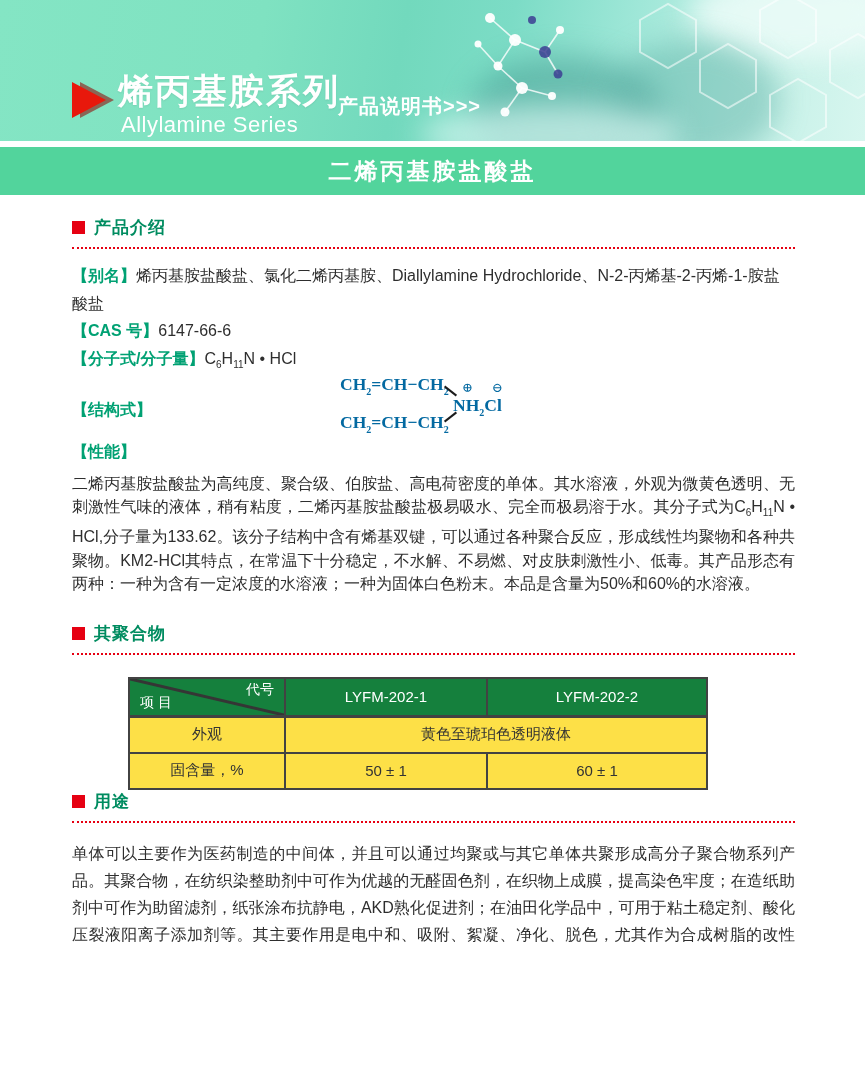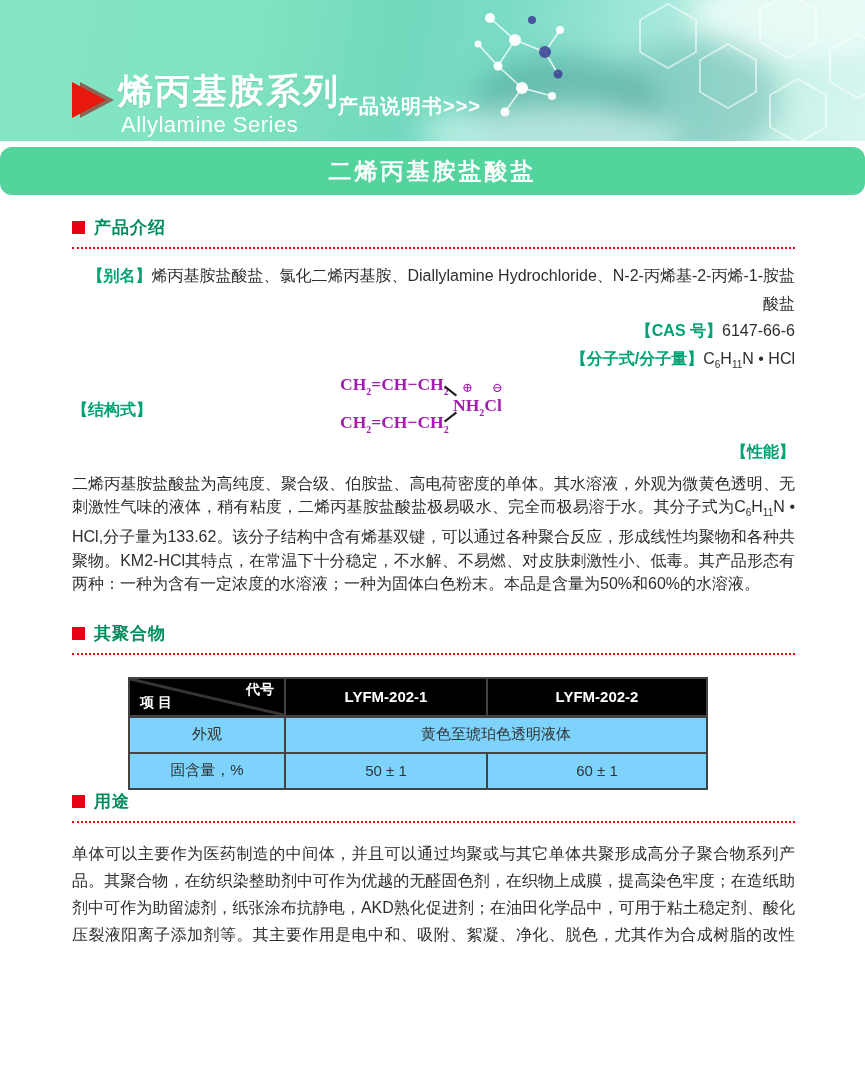--- a/index.html
+++ b/index.html
@@ -19,69 +19,69 @@
   .banner-photo{position:absolute;inset:0;pointer-events:none;}
   .blob{position:absolute;border-radius:50%;filter:blur(14px);}
   .hand1{left:470px;top:55px;width:190px;height:110px;background:rgba(72,160,150,.55);}
   .hand2{left:610px;top:40px;width:170px;height:120px;background:rgba(90,175,165,.45);}
   .sleeve{left:690px;top:-30px;width:220px;height:90px;background:rgba(236,251,248,.85);}
   .keyboard{left:420px;top:105px;width:260px;height:60px;background:rgba(220,248,242,.65);}
   .banner-deco{position:absolute;inset:0;}
   .bar-sep{height:6px;background:#ffffff;}
   .titlebar{
     height:48px;background:#52d49c;
-    display:flex;align-items:center;justify-content:center;border-radius:12px;
+    display:flex;align-items:center;justify-content:center;
   }
   .titlebar span{color:#ffffff;font-size:23px;font-weight:bold;letter-spacing:3px;}
   .series-title{position:absolute;left:118px;top:68px;color:#ffffff;font-size:35px;font-weight:bold;letter-spacing:2px;text-shadow:0 1px 2px rgba(0,0,0,.08);}
   .doc-label{position:absolute;left:338px;top:93px;color:#ffffff;font-size:20px;font-weight:bold;letter-spacing:1px;}
   .series-sub{position:absolute;left:121px;top:112px;color:#ffffff;font-size:22px;letter-spacing:.5px;}
   .arrow-icon{position:absolute;left:70px;top:80px;}
   
   .section-head{
     margin:0 70px 0 72px;display:flex;align-items:center;gap:9px;
     padding-bottom:8px;border-bottom:2px dotted #e60012;
   }
   .section-head .sq{width:13px;height:13px;background:#e60012;flex:0 0 auto;}
   .section-head .ht{font-size:17px;font-weight:bold;color:#008c60;letter-spacing:1px;}
   .mt-intro{margin-top:21px;}
   .mt-quality{margin-top:26px;}
   .mt-usage{}
   
-  .fields{margin:13px 70px 0 72px;font-size:16px;text-align:right;}
+  .fields{margin:13px 70px 0 72px;font-size:16px;}
   .field{line-height:27.5px;}
   .field .lab{color:#00a173;font-weight:bold;}
   .field .val{color:#2e2e2e;}
   sub{font-size:10px;}
   .structure-row{position:relative;height:60px;}
   .structure-row .lab{position:absolute;left:0;top:22px;color:#00a173;font-weight:bold;}
   .formula{
     position:absolute;left:268px;top:-4px;width:230px;height:64px;
     font-family:"Liberation Serif","DejaVu Serif",serif;
-    font-size:17.5px;font-weight:bold;color:#a21caf;
+    font-size:17.5px;font-weight:bold;color:#0369a1;
   }
   .formula .chain-top{position:absolute;left:0;top:0;}
   .formula .chain-bot{position:absolute;left:0;top:38px;}
   .formula .amine{position:absolute;left:113px;top:21px;}
   .formula .chg{position:absolute;font-size:13px;font-weight:normal;}
   .formula .plus{left:122px;top:6px;}
   .formula .minus{left:152px;top:6px;}
   .bond{position:absolute;width:15px;height:2px;background:#1c1c1c;}
   .bond-top{left:103px;top:16px;transform:rotate(38deg);}
   .bond-bot{left:103px;top:42px;transform:rotate(-38deg);}
   .perf-text,.usage-text{
     margin:6px 70px 0 72px;font-size:16px;line-height:23.6px;
     text-align:justify;color:#2e2e2e;
   }
   .usage-text{margin-top:17px;line-height:27px;}
   
   .qtable-wrap{margin:22px 0 0 128px;}
   table.qtable{border-collapse:collapse;table-layout:fixed;width:578px;}
-  table.qtable td{border:2px solid #424242;text-align:center;vertical-align:middle;font-size:15px;color:#333333;background:#7dd3fc;height:34px;padding:0 4px;}
-  table.qtable tr.head td{background:#000000;color:#ffffff;height:36px;border-bottom-width:3px;font-weight:bold;}
+  table.qtable td{border:2px solid #424242;text-align:center;vertical-align:middle;font-size:15px;color:#333333;background:#fde047;height:34px;padding:0 4px;}
+  table.qtable tr.head td{background:#15803d;color:#ffffff;height:36px;border-bottom-width:3px;}
   td.diag{position:relative;padding:0;}
   td.diag svg{position:absolute;inset:0;width:100%;height:100%;}
   td.diag .corner-top{position:absolute;right:10px;top:2px;font-size:14px;color:#ffffff;}
   td.diag .corner-bottom{position:absolute;left:10px;bottom:3px;font-size:14px;color:#ffffff;}
 </style>
 </head>
 <body>
 
 <div class="page">
 

